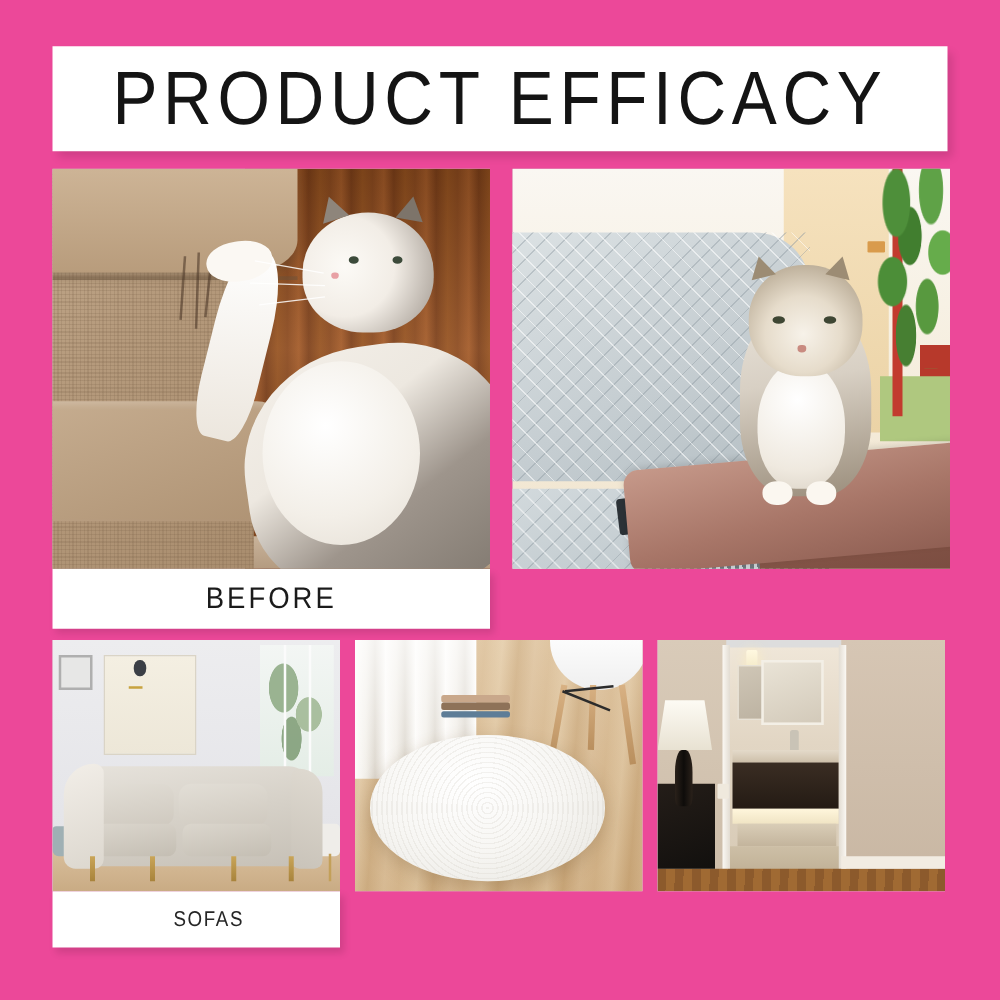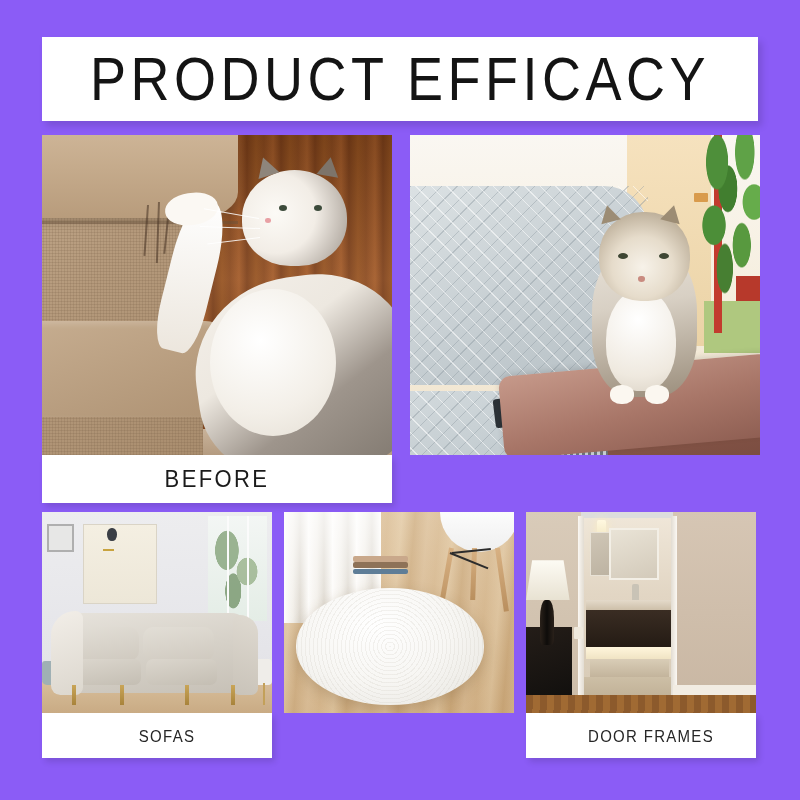--- a/index.html
+++ b/index.html
@@ -5,21 +5,21 @@
   * { margin:0; padding:0; box-sizing:border-box; }
 
   html, body {
     width:800px; height:800px;
     font-family:"Liberation Sans", sans-serif;
   }
 
   #poster {
     position:relative;
     width:800px; height:800px;
-    background:#8b5cf6;
+    background:#ec4899;
     overflow:hidden;
   }
 
   
   #title-banner {
     position:absolute;
     left:42px; top:37px;
     width:716px; height:84px;
     background:#FFFFFF;
     box-shadow:4px 5px 7px rgba(0,0,0,0.13);
@@ -686,18 +686,15 @@
       <div class="s5-floor-in"></div>
       <div class="s5-jamb-l"></div>
       <div class="s5-jamb-r"></div>
       <div class="s5-floor-wood"></div>
       <div class="s5-baseboard"></div>
       <div class="s5-nightstand"></div>
       <div class="s5-lamp-shade"></div>
       <div class="s5-lamp-base"></div>
       <div class="s5-switch"></div>
     </div>
-    <div class="label-band-sm">
-      <span class="label-band-sm-text">DOOR FRAMES</span>
-    </div>
   </div>
 
 </div>
 
 </body></html>

